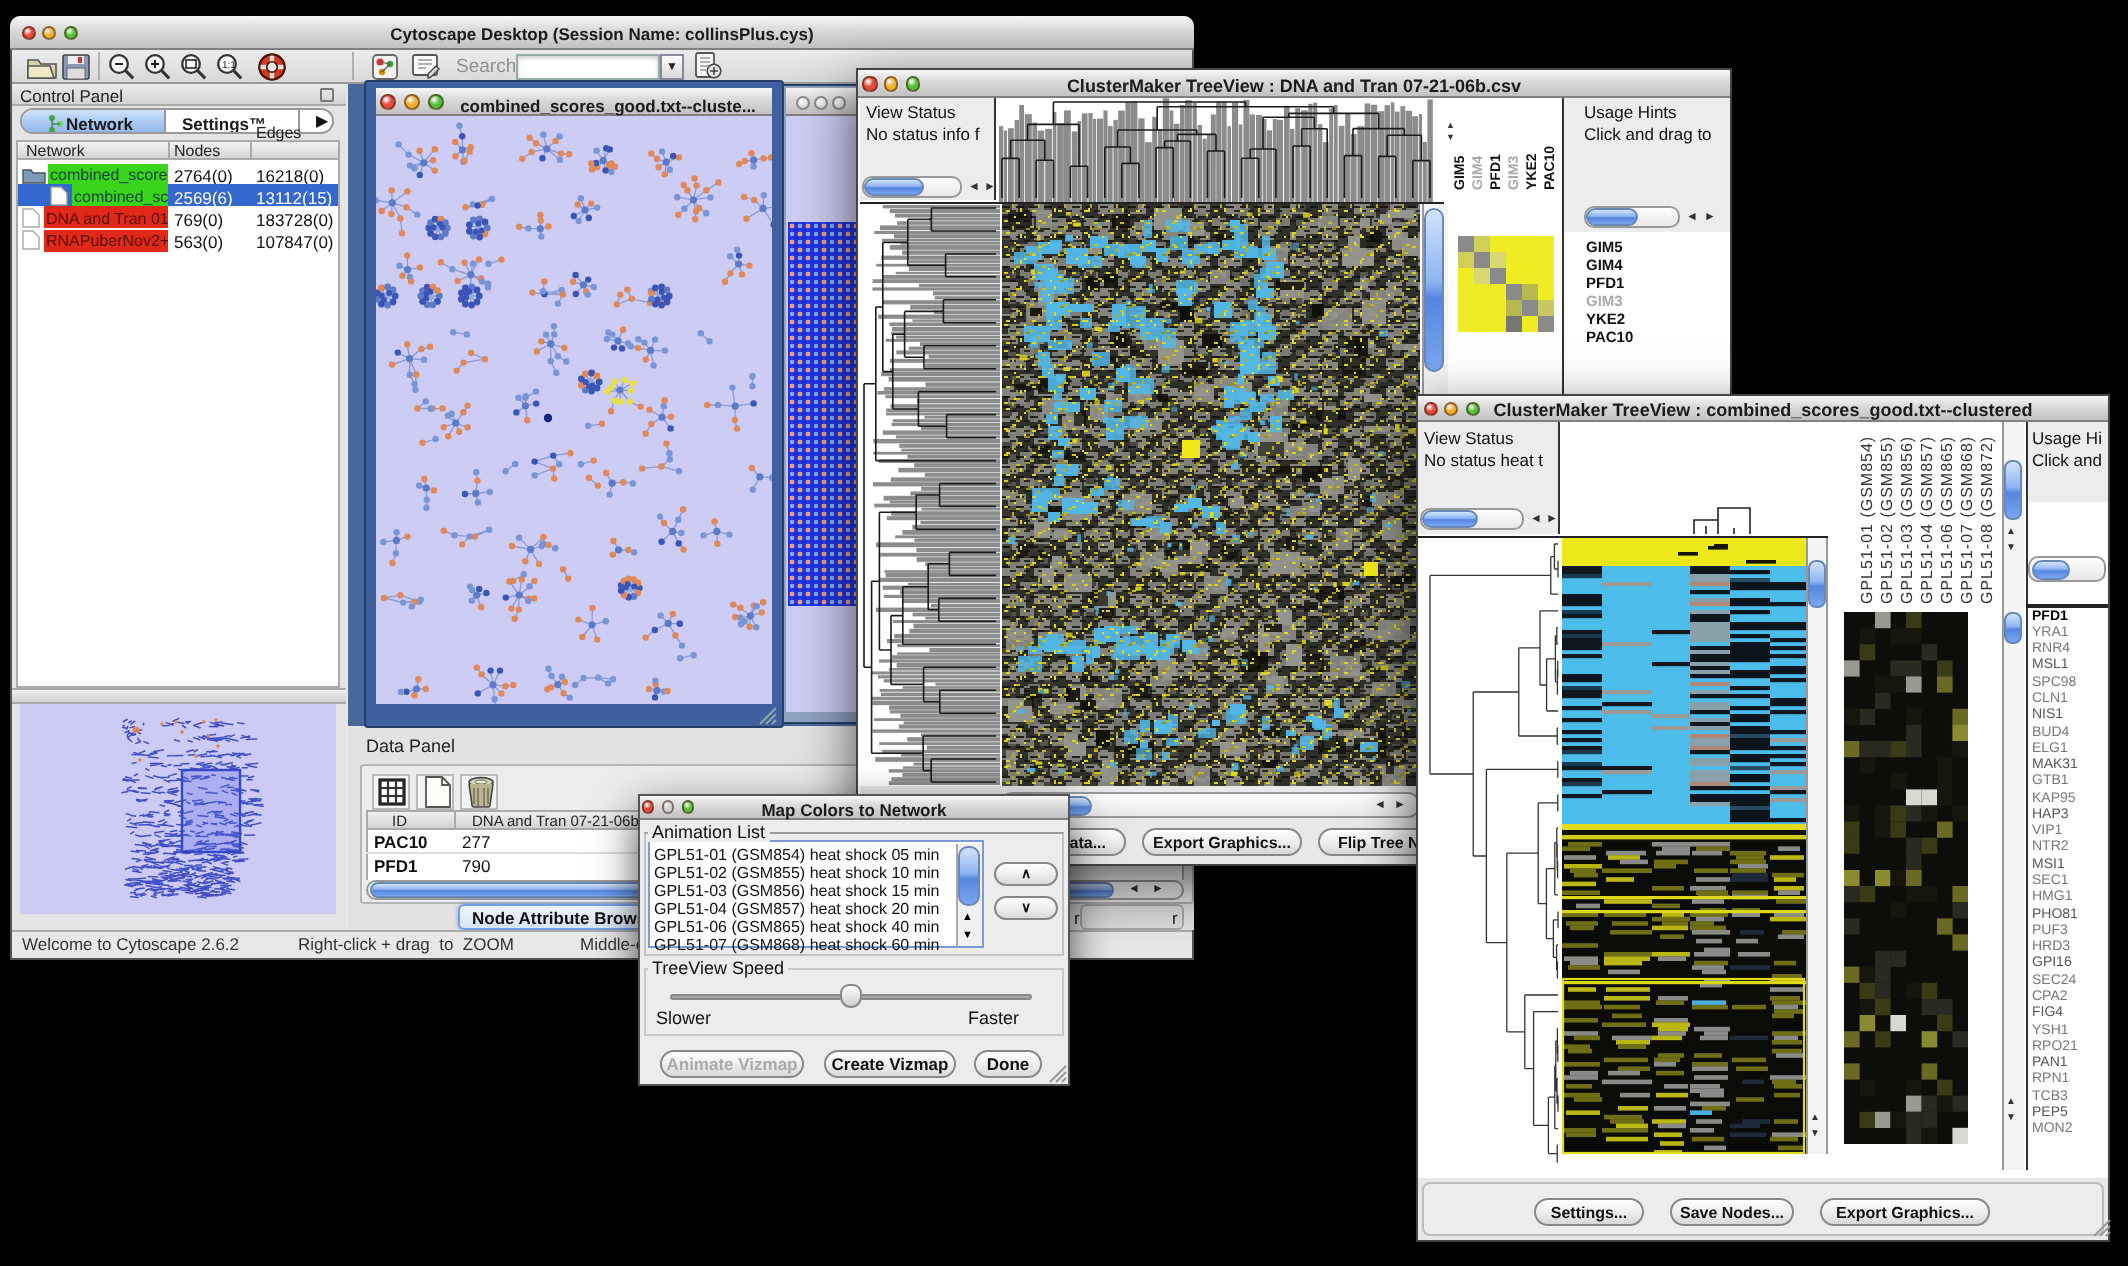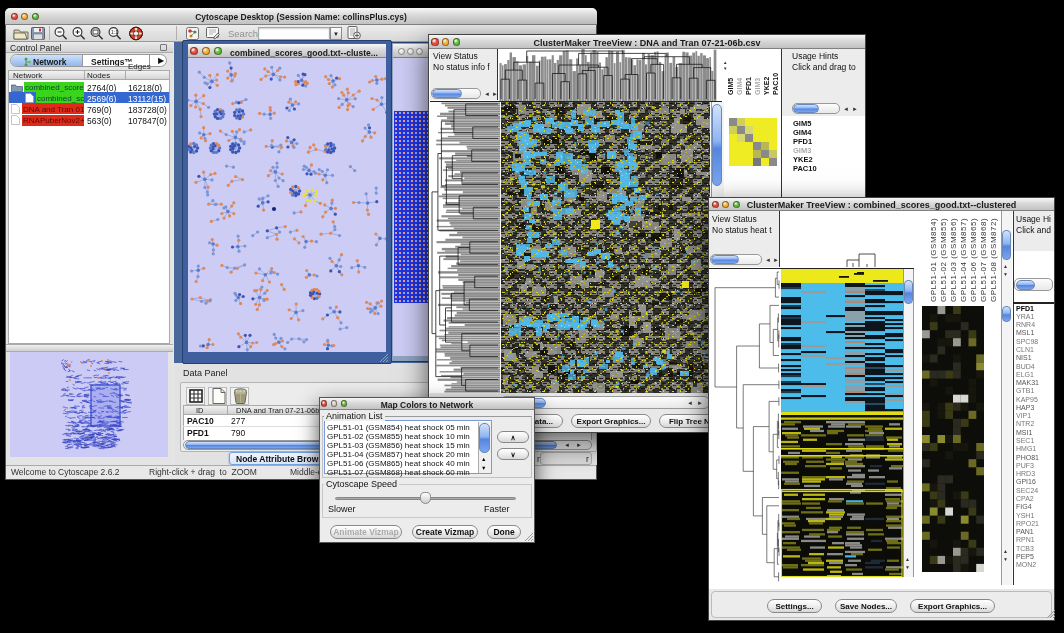--- a/index.html
+++ b/index.html
@@ -2175,21 +2175,21 @@
 <div class="txt" style="left:327px;top:441.0px;font-size:8px;color:#111">GPL51-03 (GSM856) heat shock 15 min</div>
 <div class="txt" style="left:327px;top:450.0px;font-size:8px;color:#111">GPL51-04 (GSM857) heat shock 20 min</div>
 <div class="txt" style="left:327px;top:459.0px;font-size:8px;color:#111">GPL51-06 (GSM865) heat shock 40 min</div>
 <div class="txt" style="left:327px;top:468.0px;font-size:8px;color:#111">GPL51-07 (GSM868) heat shock 60 min</div>
 <div class="abs" style="left:478px;top:421.5px;width:13px;height:51px;background:#f0f0f0;border-left:1px solid #aaa"></div>
 <div class="sbh" style="left:479px;top:422.5px;width:11px;height:30px;border-radius:5px"></div>
 <div class="arr" style="left:481px;top:456px;font-size:5.5px;color:#000">▲</div>
 <div class="arr" style="left:481px;top:465px;font-size:5.5px;color:#000">▼</div>
 <div class="pill" style="left:497px;top:431px;width:32px;height:12px;font-size:7px;line-height:11px">∧</div>
 <div class="pill" style="left:497px;top:448px;width:32px;height:12px;font-size:7px;line-height:11px">∨</div>
-<div class="txt" style="left:324px;top:479px;font-size:9px;color:#111;background:#ececec;padding:0 2px;z-index:5">Cytoscape Speed</div>
+<div class="txt" style="left:324px;top:479px;font-size:9px;color:#111;background:#ececec;padding:0 2px;z-index:5">TreeView Speed</div>
 <div class="abs" style="left:322px;top:484px;width:210px;height:34px;border:1px solid #c9c9c9"></div>
 <div class="abs" style="left:335px;top:497px;width:181px;height:3px;background:#a8a8a8;border-radius:2px;border:0.5px solid #888"></div>
 <div class="abs" style="left:420px;top:492px;width:11px;height:12px;background:linear-gradient(#fdfdfd,#cfcfcf);border:1px solid #888;border-radius:5px 5px 6px 6px"></div>
 <div class="txt" style="left:328px;top:504px;font-size:9px;color:#111">Slower</div>
 <div class="txt" style="left:484px;top:504px;font-size:9px;color:#111">Faster</div>
 <div class="pill" style="left:330px;top:525px;width:72px;height:14px;font-size:8.5px;line-height:13px;color:#aaa">Animate Vizmap</div>
 <div class="pill" style="left:412px;top:525px;width:66px;height:14px;font-size:8.5px;line-height:13px">Create Vizmap</div>
 <div class="pill" style="left:487px;top:525px;width:34px;height:14px;font-size:8.5px;line-height:13px">Done</div>
 <svg class="abs" style="left:523px;top:531px" width="11" height="11">
     <path d="M2 10L10 2M5 10L10 5M8 10L10 8" stroke="#999" stroke-width="1"></path>

